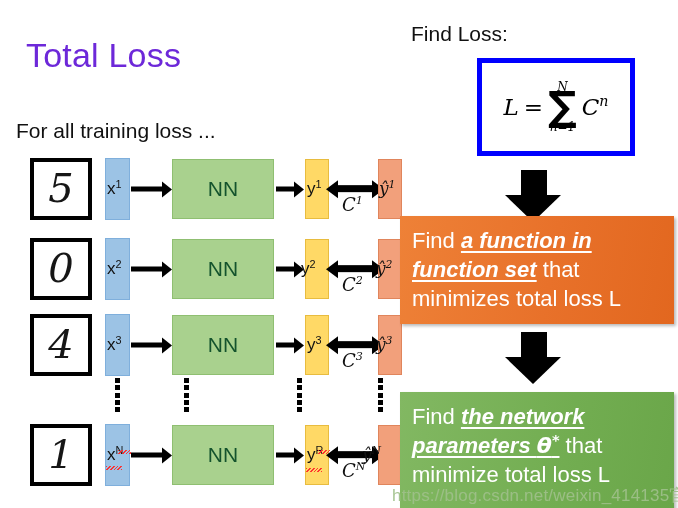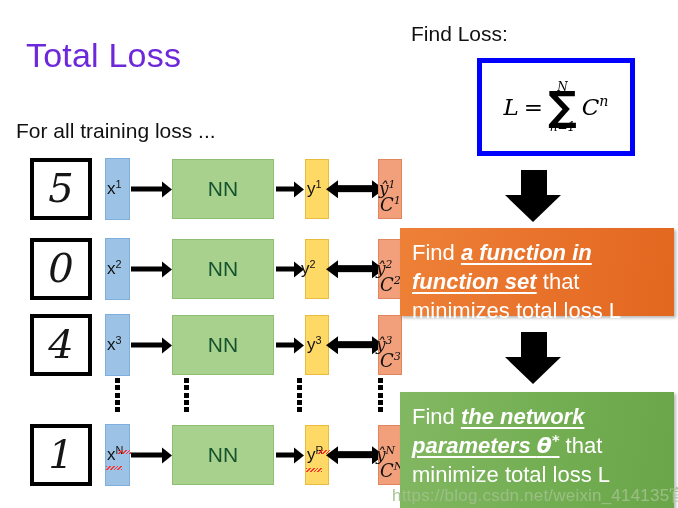--- a/index.html
+++ b/index.html
@@ -192,21 +192,20 @@
   .c-label {
     position: absolute;
     left: 312px;
     top: 38px;
     font-family: "DejaVu Serif", serif;
     font-style: italic;
     font-size: 18px;
     color: #111111;
     white-space: nowrap;
     line-height: 1;
-    margin-left: 38px;
   }
   .c-label sup { font-size: 0.62em; vertical-align: super; line-height: 0; }
 
   
   .squiggle {
     position: absolute;
     height: 4px;
     background:
       repeating-linear-gradient(135deg,
         #ff2d2d 0px, #ff2d2d 1.2px,
@@ -305,22 +304,22 @@
     left: 400px;
     width: 274px;
     box-sizing: border-box;
     padding: 10px 12px 6px 12px;
     color: #ffffff;
     font-size: 22px;
     line-height: 1.32;
     box-shadow: 2px 2px 3px rgba(0,0,0,0.28);
   }
   #orange-callout {
-    top: 228px;
-    height: 88px;
+    top: 216px;
+    height: 108px;
     background: linear-gradient(100deg, #EE8137 0%, #E8712A 55%, #E2671F 100%);
   }
   #green-callout {
     top: 392px;
     height: 118px;
     background: linear-gradient(100deg, #82B862 0%, #72AD51 60%, #6AA649 100%);
   }
   .callout em {
     font-style: italic;
     font-weight: bold;
@@ -447,21 +446,21 @@
   <div class="nnbox">
     <span class="nn-label">NN</span>
   </div>
   <div class="arrow-right arrow-2"></div>
   <div class="ybox"></div>
   <span class="var-label lbl-y" style="left:277px"><span>y</span><sup>R</sup></span>
   <div class="squiggle" style="left:288px; top:26px; width:12px;"></div>
   <div class="squiggle" style="left:276px; top:44px; width:16px;"></div>
   <div class="arrow-double"></div>
   <div class="yhatbox"></div>
-  <span class="var-label lbl-yhat" style="left:346px"><span>ŷ</span><sup>N</sup></span>
+  <span class="var-label lbl-yhat" style="left:332px"><span>ŷ</span><sup>N</sup></span>
   <span class="c-label"><span>C</span><sup>N</sup></span>
 </div>
 
 <div id="total-loss-caption">Find Loss:</div>
 
 <div id="formula-box">
   <span class="formula">
     <span>L</span>
     <span>=</span>
     <span class="sum-stack">

